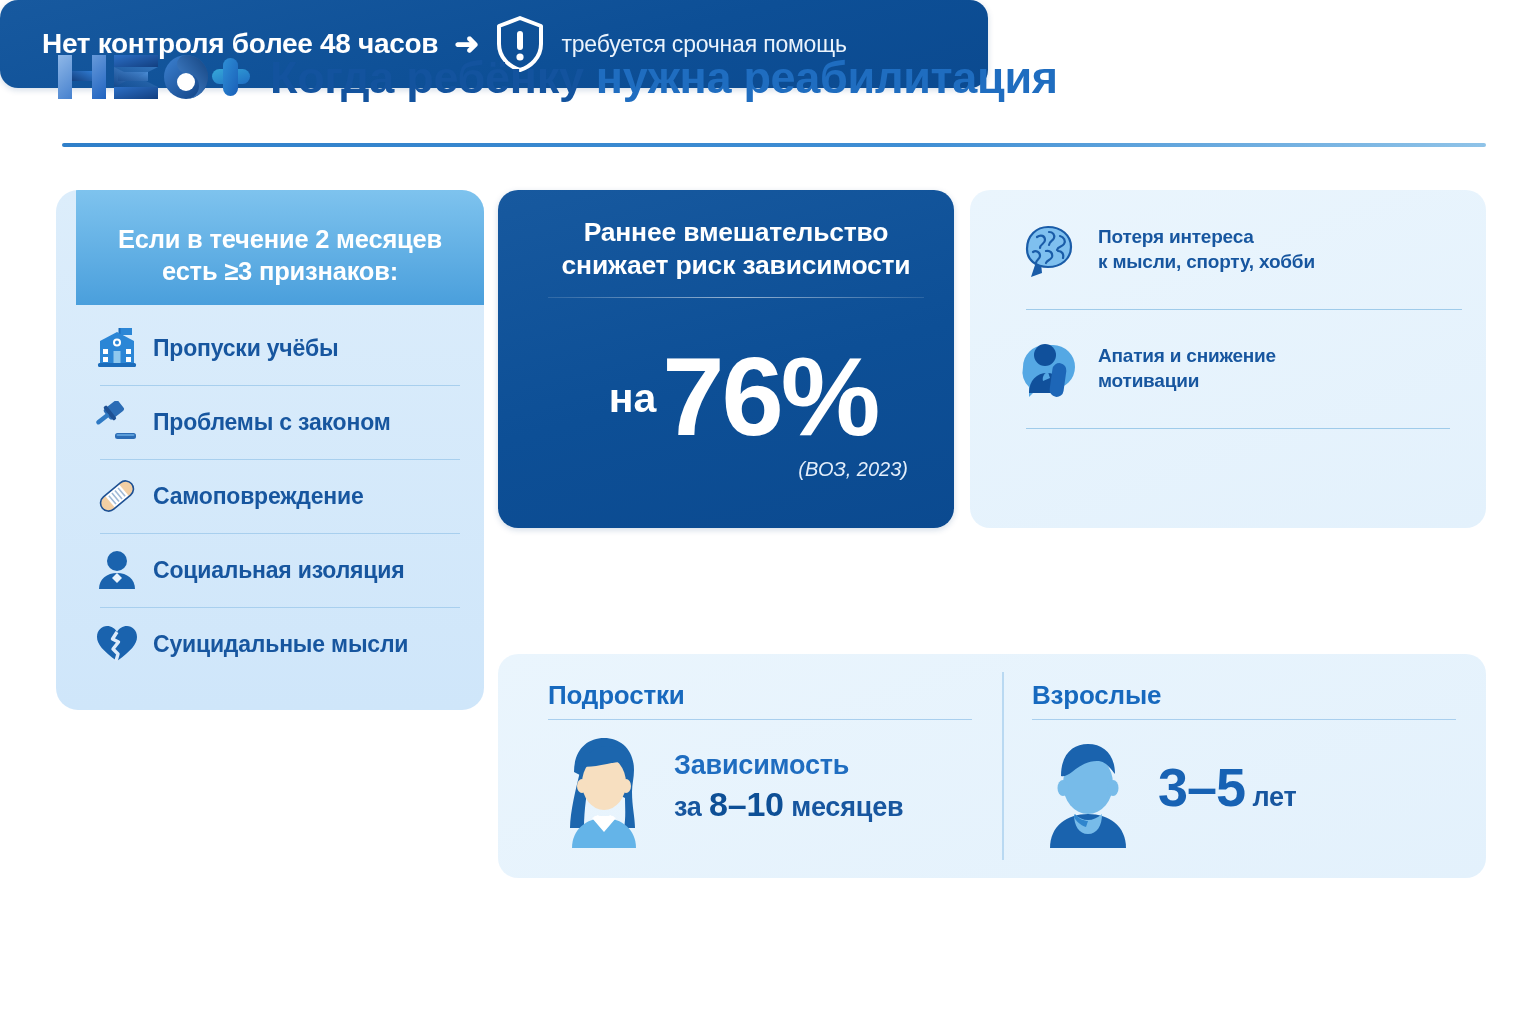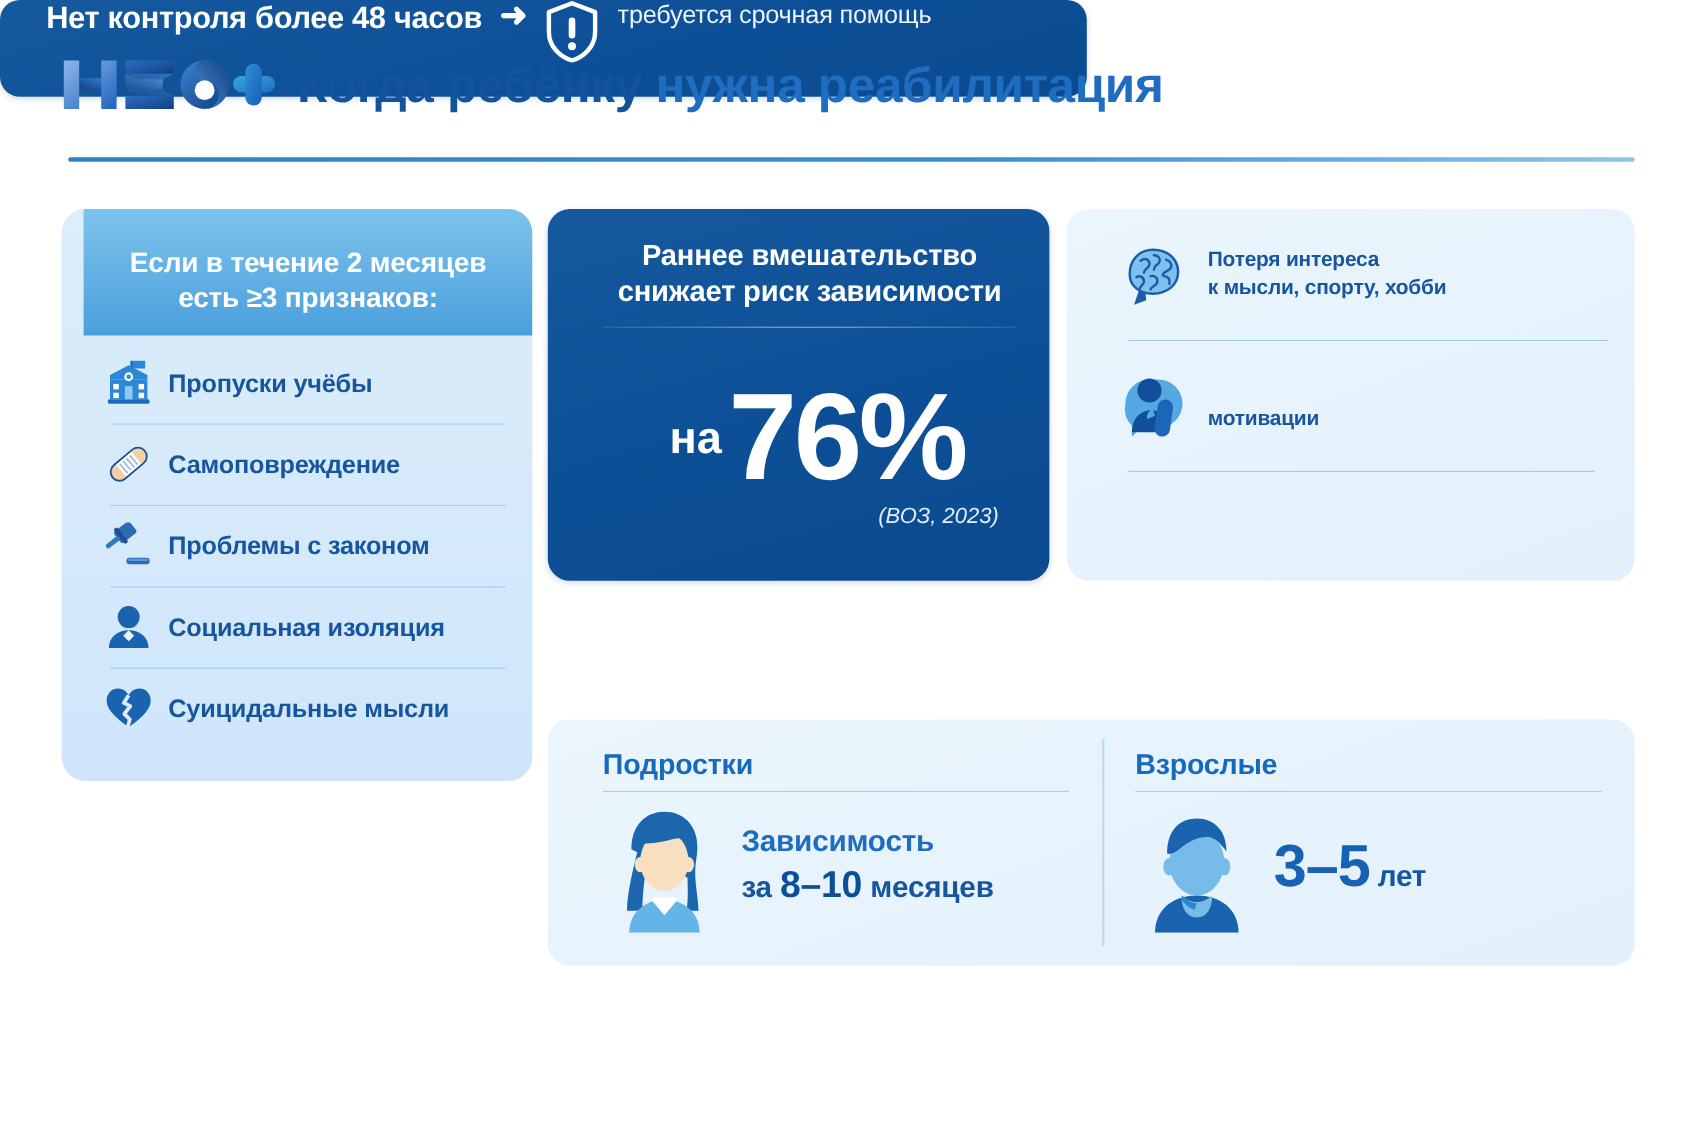--- a/index.html
+++ b/index.html
@@ -71,21 +71,21 @@
               justify-content:center; }
   .symp-txt { font-size:19px; font-weight:bold; color:#17569f; line-height:1.3;
               letter-spacing:-0.2px; }
   #symp-note-sep { margin:0 36px; height:1px; background:#9fcbea; }
   #symp-note { text-align:center; padding:16px 20px 0; font-size:17.5px; font-style:italic;
                color:#19619f; letter-spacing:-0.1px; }
 
   
   #alert-bar { left:498px; top:548px; width:988px; height:88px; border-radius:18px;
                background:linear-gradient(165deg,#17599f 0%, #0d4f96 60%, #0b4a90 100%);
-               display:flex; padding:0 42px; gap:16px;
+               display:flex; align-items:center; padding:0 42px; gap:16px;
                box-shadow:0 2px 6px rgba(10,60,120,.18); }
   #alert-main { color:#fff; font-weight:bold; font-size:28px; white-space:nowrap;
                 letter-spacing:-0.3px; }
   #alert-arrow { color:#fff; font-size:30px; font-weight:bold; line-height:1; }
   #alert-shield { width:50px; height:58px; flex:0 0 50px; display:flex; align-items:center;
                   justify-content:center; }
   #alert-tail { color:#eaf3fc; font-size:23px; white-space:nowrap; letter-spacing:-0.2px; }
 
   
   #cmp-card { left:498px; top:654px; width:988px; height:224px; display:flex; }
@@ -193,49 +193,49 @@
             <rect x="31" y="22" width="5" height="5" fill="#ffffff"></rect>
             <rect x="31" y="30" width="5" height="5" fill="#ffffff"></rect>
           </svg>
         </span>
         <span class="sign-txt">Пропуски учёбы</span>
       </div>
 
       <div class="sign-row">
         <span class="sign-ico">
           <svg width="44" height="42" viewBox="0 0 44 42">
+            <g transform="rotate(-38 22 21)">
+              <rect x="18" y="3" width="18" height="13" rx="2.5" fill="#2b6cb5"></rect>
+              <rect x="20" y="1" width="4" height="17" rx="1.5" fill="#1d5093"></rect>
+              <rect x="5" y="7.5" width="15" height="4.5" rx="2.2" fill="#2f7ac4"></rect>
+            </g>
+            <rect x="20" y="32" width="21" height="6" rx="2.5" fill="#2b6cb5"></rect>
+            <rect x="21.5" y="33" width="18" height="2" rx="1" fill="#5a9cd8"></rect>
+          </svg>
+        </span>
+        <span class="sign-txt">Проблемы с законом</span>
+      </div>
+
+      <div class="sign-row">
+        <span class="sign-ico">
+          <svg width="44" height="42" viewBox="0 0 44 42">
             <g transform="rotate(-40 22 21)">
               <rect x="3" y="13" width="38" height="16" rx="8" fill="#f2cfa4"></rect>
               <rect x="13" y="13" width="18" height="16" fill="#ffffff"></rect>
               <g stroke="#9fb9d6" stroke-width="1.6">
                 <line x1="16" y1="15.5" x2="16" y2="26.5"></line>
                 <line x1="20" y1="15.5" x2="20" y2="26.5"></line>
                 <line x1="24" y1="15.5" x2="24" y2="26.5"></line>
                 <line x1="28" y1="15.5" x2="28" y2="26.5"></line>
               </g>
               <rect x="3" y="13" width="38" height="16" rx="8" fill="none" stroke="#1d5093" stroke-width="1.6"></rect>
             </g>
           </svg>
         </span>
         <span class="sign-txt">Самоповреждение</span>
-      </div>
-
-      <div class="sign-row">
-        <span class="sign-ico">
-          <svg width="44" height="42" viewBox="0 0 44 42">
-            <g transform="rotate(-38 22 21)">
-              <rect x="18" y="3" width="18" height="13" rx="2.5" fill="#2b6cb5"></rect>
-              <rect x="20" y="1" width="4" height="17" rx="1.5" fill="#1d5093"></rect>
-              <rect x="5" y="7.5" width="15" height="4.5" rx="2.2" fill="#2f7ac4"></rect>
-            </g>
-            <rect x="20" y="32" width="21" height="6" rx="2.5" fill="#2b6cb5"></rect>
-            <rect x="21.5" y="33" width="18" height="2" rx="1" fill="#5a9cd8"></rect>
-          </svg>
-        </span>
-        <span class="sign-txt">Проблемы с законом</span>
       </div>
 
       <div class="sign-row">
         <span class="sign-ico">
           <svg width="44" height="42" viewBox="0 0 44 42">
             <circle cx="22" cy="12" r="10" fill="#1a63ae"></circle>
             <path d="M4 40 c0 -10 8 -16 18 -16 s18 6 18 16 Z" fill="#1a63ae"></path>
             <path d="M22 24 l-5 5 l5 5 l5 -5 Z" fill="#e8f3fc"></path>
           </svg>
         </span>
@@ -295,21 +295,21 @@
       <span class="symp-ico">
         <svg width="64" height="60" viewBox="0 0 64 60">
           <path d="M8 28 a22 22 0 0 1 22 -22 h8 a22 22 0 0 1 0 44 h-16 l-8 8 v-10 a22 22 0 0 1 -6 -20 Z" fill="#55a8e4"></path>
           <circle cx="30" cy="16" r="11" fill="#10509b"></circle>
           <path d="M14 54 c0 -13 8 -20 18 -20 c5 0 9 2 12 5 l-8 15 Z" fill="#10509b"></path>
           <path d="M33 33 c-4 1 -6 5 -5 9 l7 -3 Z" fill="#55a8e4"></path>
           <rect x="36" y="24" width="14" height="34" rx="7" fill="#1d66b7" transform="rotate(8 43 41)"></rect>
         </svg>
       </span>
       <span class="symp-txt">
-        <br>
+        <span>Апатия и снижение</span><br>
         <span>мотивации</span>
       </span>
     </div>
 
     <div id="symp-note-sep"></div>
   </div>
 
   <div id="alert-bar">
     <span id="alert-main">Нет контроля более 48 часов</span>
     <span id="alert-arrow">➜</span>

